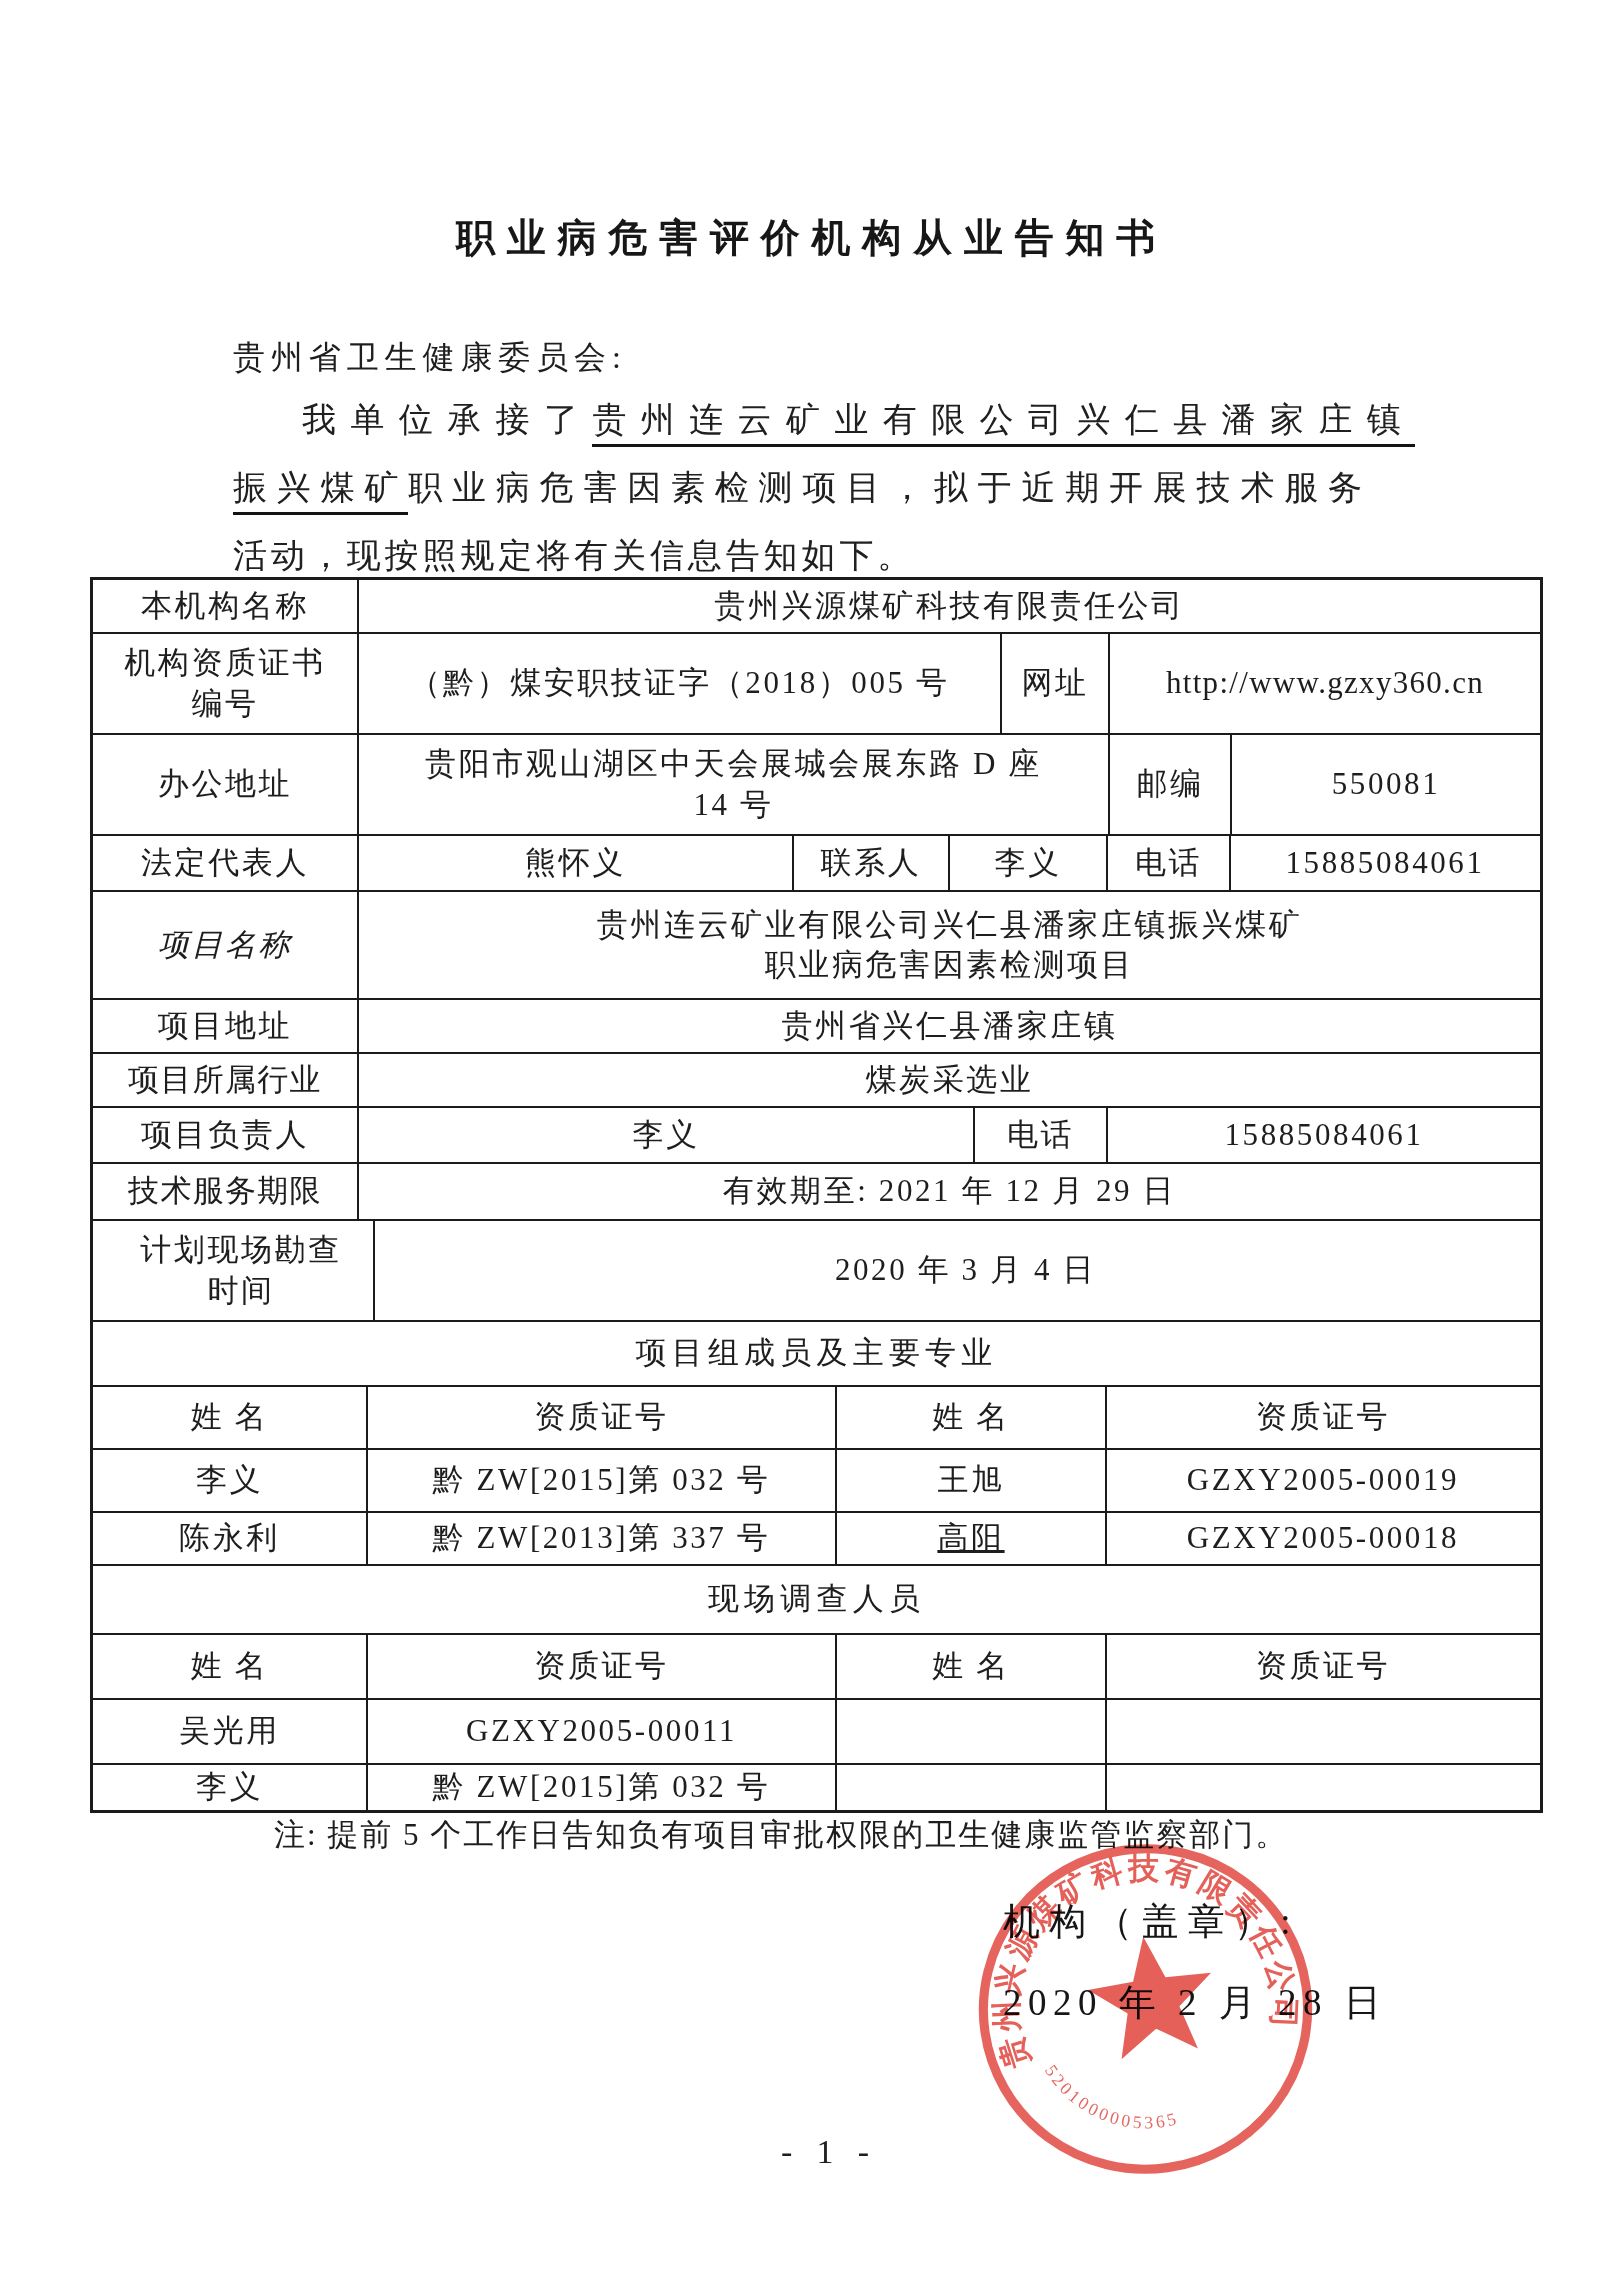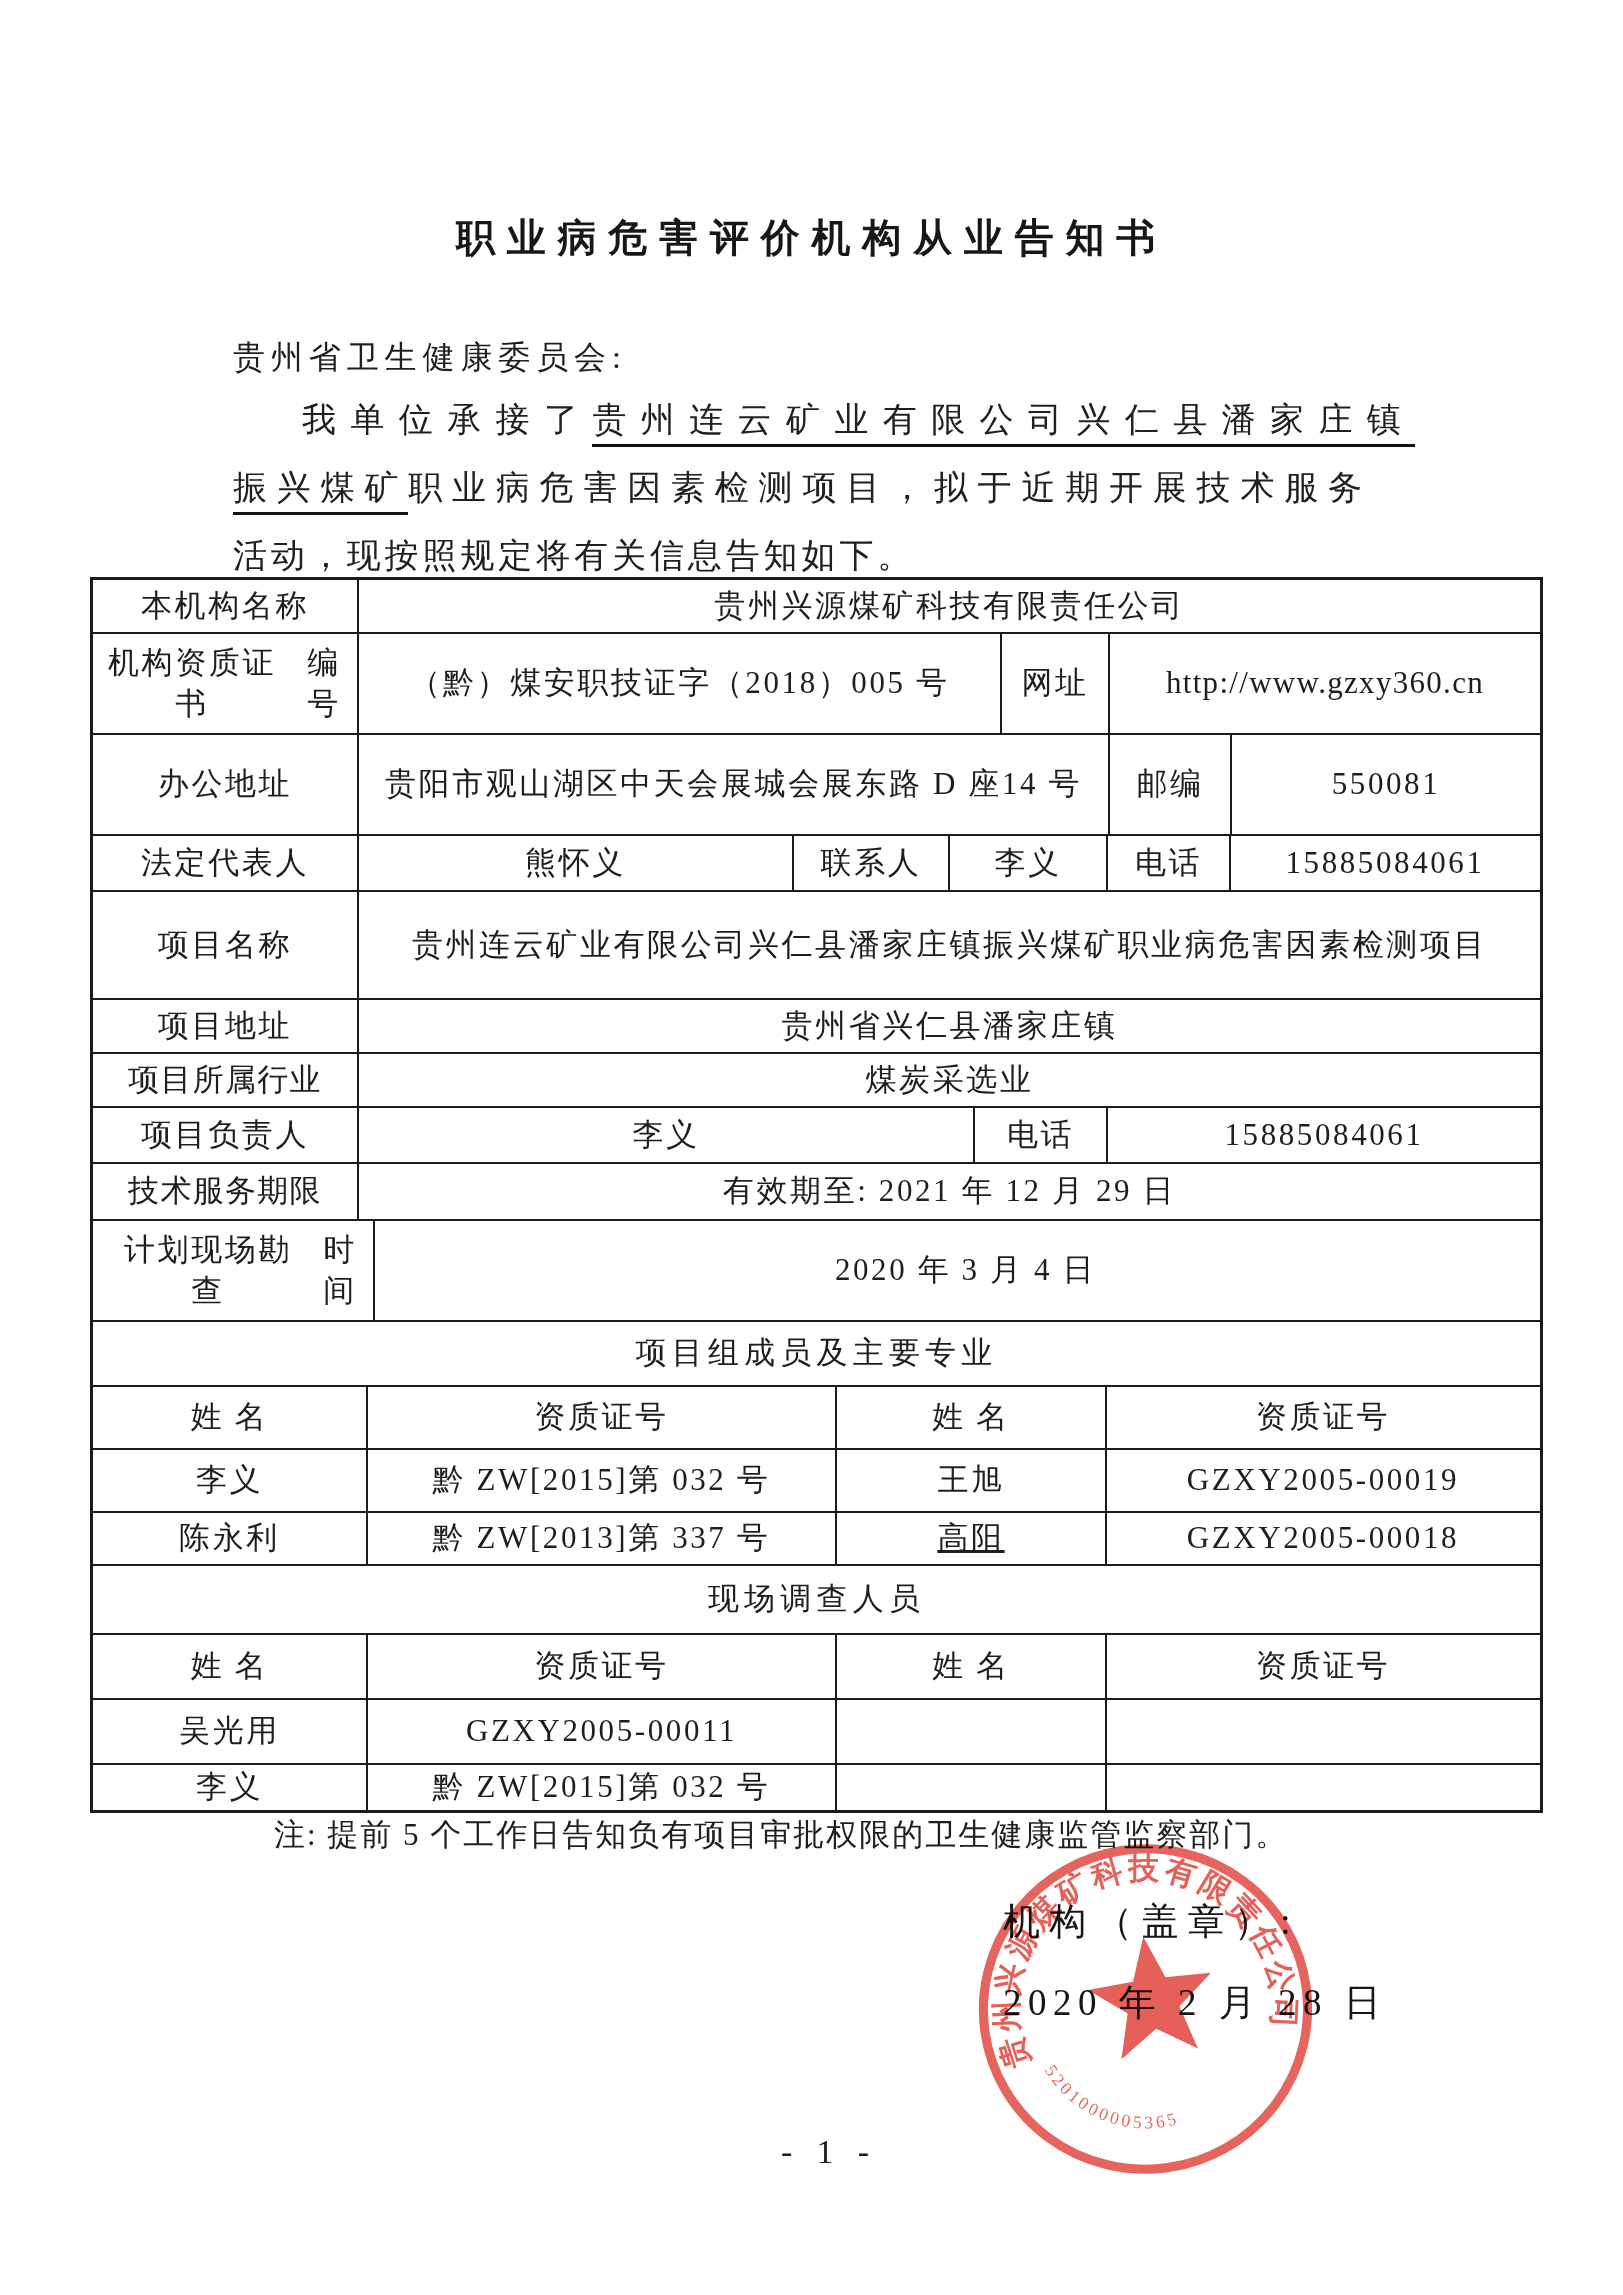--- a/index.html
+++ b/index.html
@@ -26,21 +26,21 @@
     font-size:31px;
   }
   .trow{ display:flex; border-top:2.6px solid #1b1b1b; box-sizing:border-box;}
   .trow:first-child{ border-top:none;}
   .tcell{
     display:flex; align-items:center; justify-content:center;
     border-left:2.6px solid #1b1b1b; box-sizing:border-box;
     letter-spacing:2.6px; text-align:center; line-height:1.3; overflow:hidden;
   }
   .tcell:first-child{ border-left:none;}
-  .stack{ display:flex; flex-direction:row; align-items:center; justify-content:center;}
+  .stack{ display:flex; flex-direction:column; align-items:center; justify-content:center;}
   .sect{ font-size:31px; letter-spacing:5.2px;}
 
   .note-line{ top:1814px; left:274px; font-size:31px; letter-spacing:2px; white-space:nowrap;}
 
   .sig-text{ font-size:37px; white-space:nowrap; color:#161616; z-index:1;}
   .stamp-caption{ top:1897px; left:1003px; letter-spacing:9.2px;}
   .stamp-date{ top:1978px; left:1003px; letter-spacing:6.5px;}
   .page-number{ top:2133px; left:744px; width:170px; text-align:center; font-size:34px; letter-spacing:7.9px;}
 
   .seal{ top:1793px; left:933px; width:425px; height:432px; z-index:2;
@@ -95,21 +95,21 @@
     <div class="trow" style="height:56px;">
       <div class="tcell" style="flex:0 0 264px;">法定代表人</div>
       <div class="tcell" style="flex:0 0 435px;">熊怀义</div>
       <div class="tcell" style="flex:0 0 156px;">联系人</div>
       <div class="tcell" style="flex:0 0 158px;">李义</div>
       <div class="tcell" style="flex:0 0 123px;">电话</div>
       <div class="tcell" style="flex:0 0 310px;">15885084061</div>
     </div>
 
     <div class="trow" style="height:108px;">
-      <div class="tcell" style="flex:0 0 264px;">项目名称</div>
+      <div class="tcell" style="flex:0 0 264px;font-style:italic;">项目名称</div>
       <div class="tcell" style="flex:0 0 1183px;">
         <div class="stack">
           <div>贵州连云矿业有限公司兴仁县潘家庄镇振兴煤矿</div>
           <div>职业病危害因素检测项目</div>
         </div>
       </div>
     </div>
 
     <div class="trow" style="height:54px;">
       <div class="tcell" style="flex:0 0 264px;">项目地址</div>

